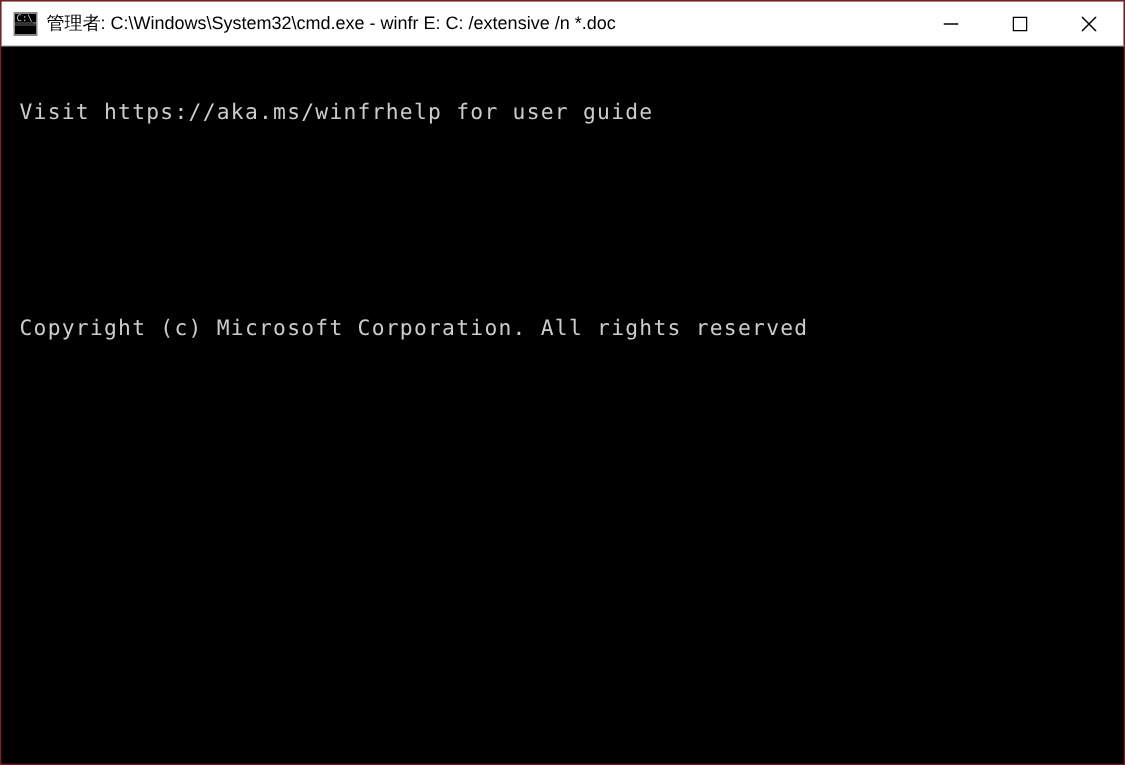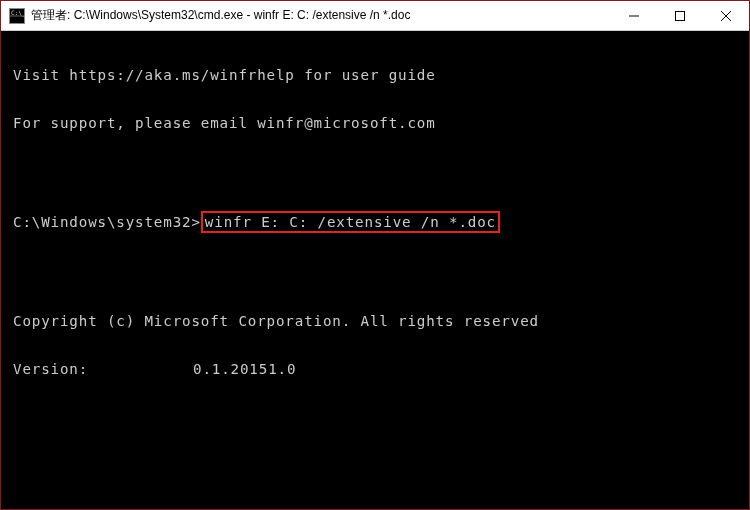--- a/index.html
+++ b/index.html
@@ -99,26 +99,23 @@
         <svg width="10" height="10">
             <line x1="0" y1="0" x2="10" y2="10"></line>
             <line x1="10" y1="0" x2="0" y2="10"></line>
           </svg>
       </div>
     </div>
   </div>
 
   <div class="terminal">
     <div class="line">Visit https://aka.ms/winfrhelp for user guide</div>
-    <div class="line">For support, please email winfr@microsoft.com</div>
     <div class="line"></div>
-    <div class="line"><span>C:\Windows\system32&gt;</span><span class="hl">winfr E: C: /extensive /n *.doc</span></div>
     <div class="line"></div>
     <div class="line">Copyright (c) Microsoft Corporation. All rights reserved</div>
-    <div class="line kv"><span class="k">Version:</span><span>0.1.20151.0</span></div>
     <div class="line"></div>
     <div class="line"></div>
     
     
     
     
     
     
     
     

